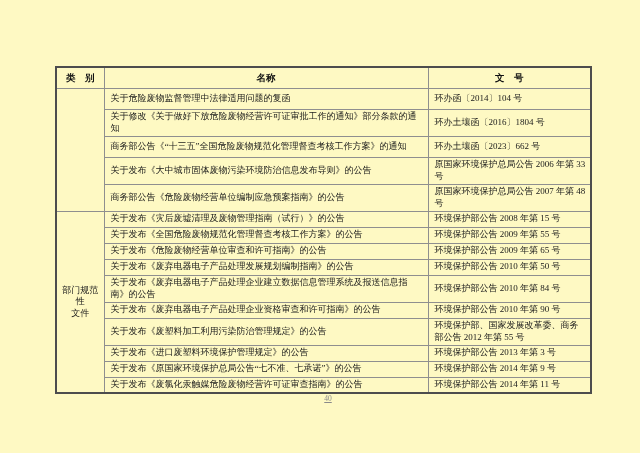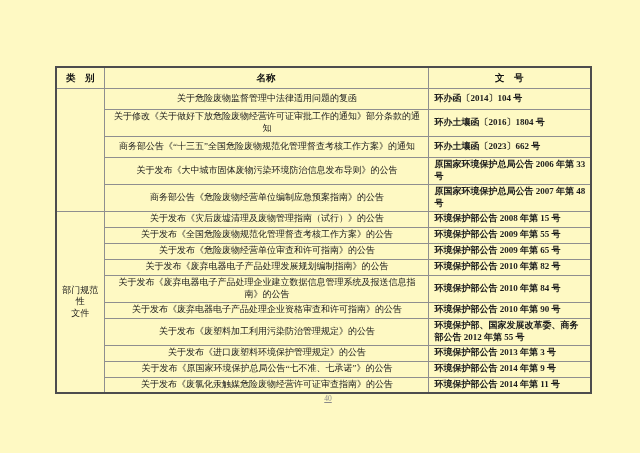--- a/index.html
+++ b/index.html
@@ -41,30 +41,29 @@
   }
   col.col-category { width: 48px; }
   col.col-name { width: 324px; }
   col.col-doc { width: 163px; }
   td.cell-category {
     text-align: center;
     white-space: pre-line;
     padding: 15px 1px;
   }
   td.cell-name {
-    text-align: center;
+    text-align: left;
     padding: 1.5px 4px 1.5px 6px;
     height: 16px;
     margin-left: 32px;
   }
   td.cell-doc {
     text-align: left;
     padding: 1.5px 4px 1.5px 6px;
     height: 16px;
-    font-weight: bold;
   }
   tbody tr:nth-child(-n+3) td { height: 21px; }
   .page-number {
     position: absolute;
     top: 394px;
     left: 8px;
     width: 100%;
     text-align: center;
     font-size: 7.5px;
     color: #8a8a8a;
@@ -120,21 +119,21 @@
         <tr>
           <td class="cell-name">关于发布《全国危险废物规范化管理督查考核工作方案》的公告</td>
           <td class="cell-doc">环境保护部公告 2009 年第 55 号</td>
         </tr>
         <tr>
           <td class="cell-name">关于发布《危险废物经营单位审查和许可指南》的公告</td>
           <td class="cell-doc">环境保护部公告 2009 年第 65 号</td>
         </tr>
         <tr>
           <td class="cell-name">关于发布《废弃电器电子产品处理发展规划编制指南》的公告</td>
-          <td class="cell-doc">环境保护部公告 2010 年第 82 号</td>
+          <td class="cell-doc">环境保护部公告 2010 年第 50 号</td>
         </tr>
         <tr>
           <td class="cell-name">关于发布《废弃电器电子产品处理企业建立数据信息管理系统及报送信息指南》的公告</td>
           <td class="cell-doc">环境保护部公告 2010 年第 84 号</td>
         </tr>
         <tr>
           <td class="cell-name">关于发布《废弃电器电子产品处理企业资格审查和许可指南》的公告</td>
           <td class="cell-doc">环境保护部公告 2010 年第 90 号</td>
         </tr>
         <tr>

